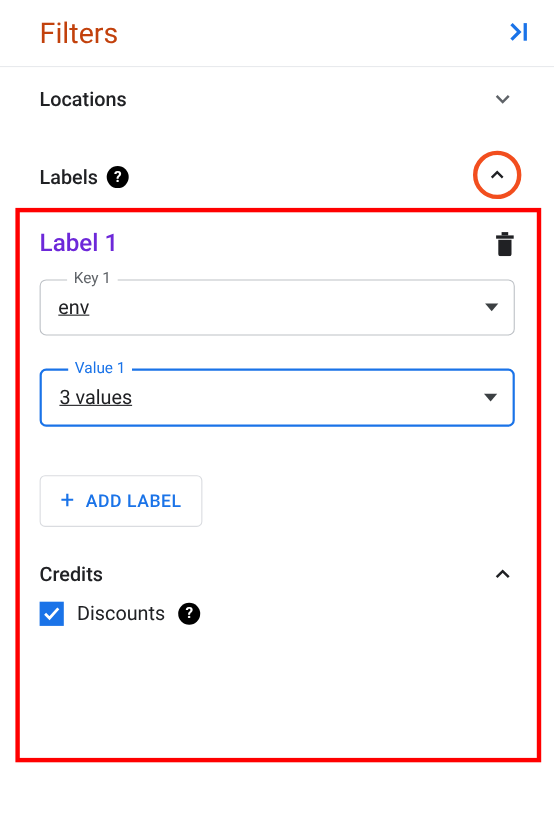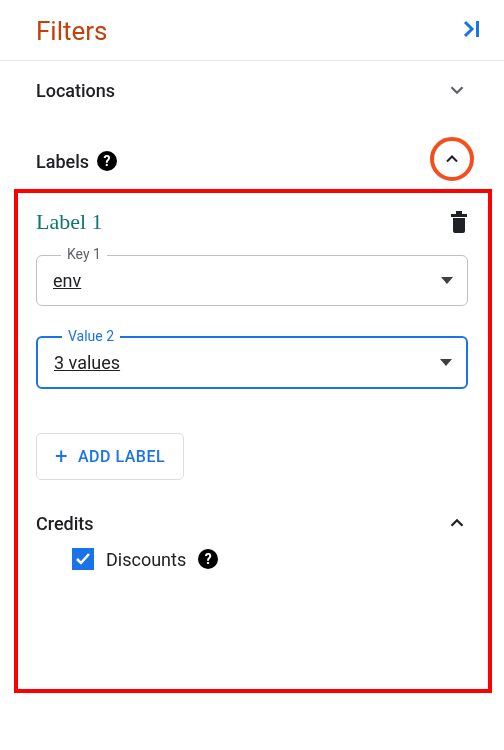--- a/index.html
+++ b/index.html
@@ -99,22 +99,21 @@
     }
     .label-block-header {
       display: flex;
       align-items: center;
       justify-content: space-between;
       margin-bottom: 20px;
     }
     .label-block-title {
       font-size: 22px;
       font-weight: 500;
-      color: #0f766e;
-      font-family: Liberation Serif, serif;
+      color: #6d28d9;
     }
     .delete-btn { cursor: pointer; }
     .field {
       position: relative;
       border: 1px solid #bdc1c6;
       border-radius: 6px;
       padding: 14px 14px 14px 16px;
       display: flex;
       align-items: center;
       justify-content: space-between;
@@ -164,21 +163,20 @@
     }
     .add-label-btn .plus { font-size: 22px; font-weight: 400; }
     .credits-section {
       padding: 18px 36px 0 36px;
     }
     .credits-row {
       display: flex;
       align-items: center;
       gap: 12px;
       margin-top: 14px;
-      margin-left: 36px;
     }
     .checkbox {
       width: 22px;
       height: 22px;
       background: #1a73e8;
       display: flex;
       align-items: center;
       justify-content: center;
       cursor: pointer;
     }
@@ -238,21 +236,21 @@
         </svg>
       </div>
 
       <div class="field">
         <span class="field-label">Key 1</span>
         <span class="field-value">env</span>
         <span class="dropdown-arrow"></span>
       </div>
 
       <div class="field focused">
-        <span class="field-label">Value 2</span>
+        <span class="field-label">Value 1</span>
         <span class="field-value">3 values</span>
         <span class="dropdown-arrow"></span>
       </div>
 
       <div class="add-label-btn">
         <span class="plus">+</span>
         <span>ADD LABEL</span>
       </div>
     </div>
   </div>

